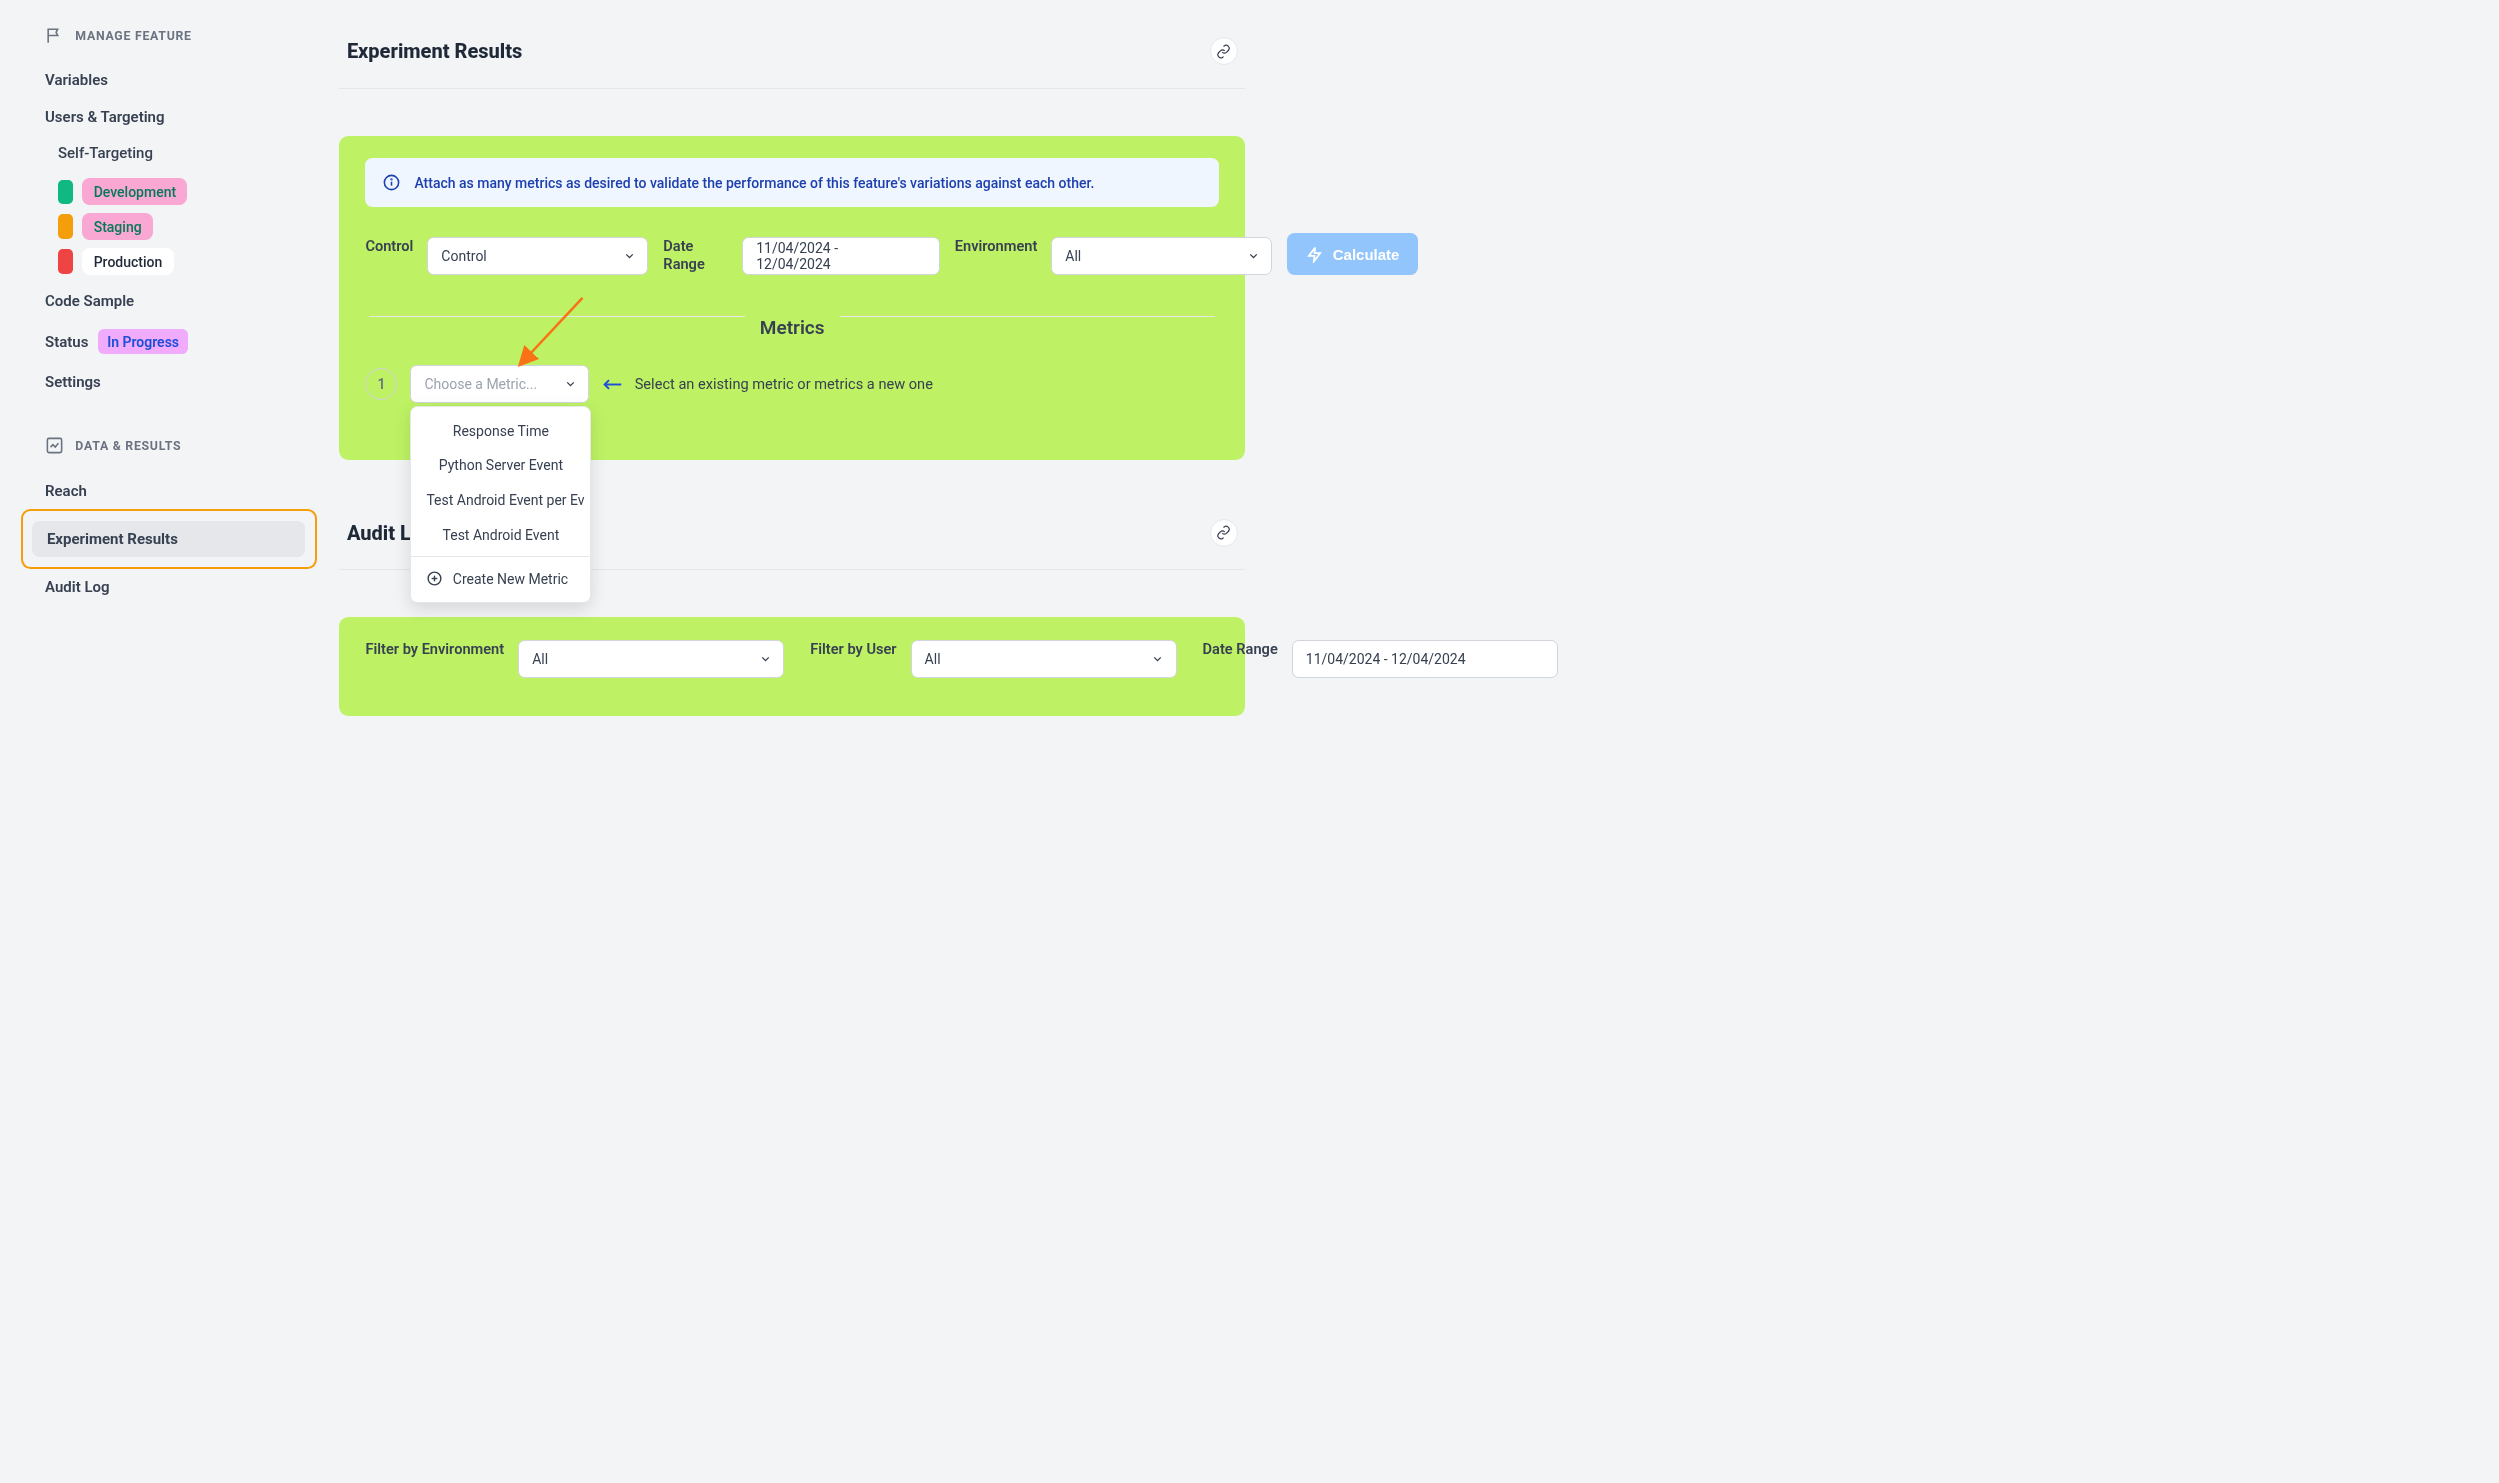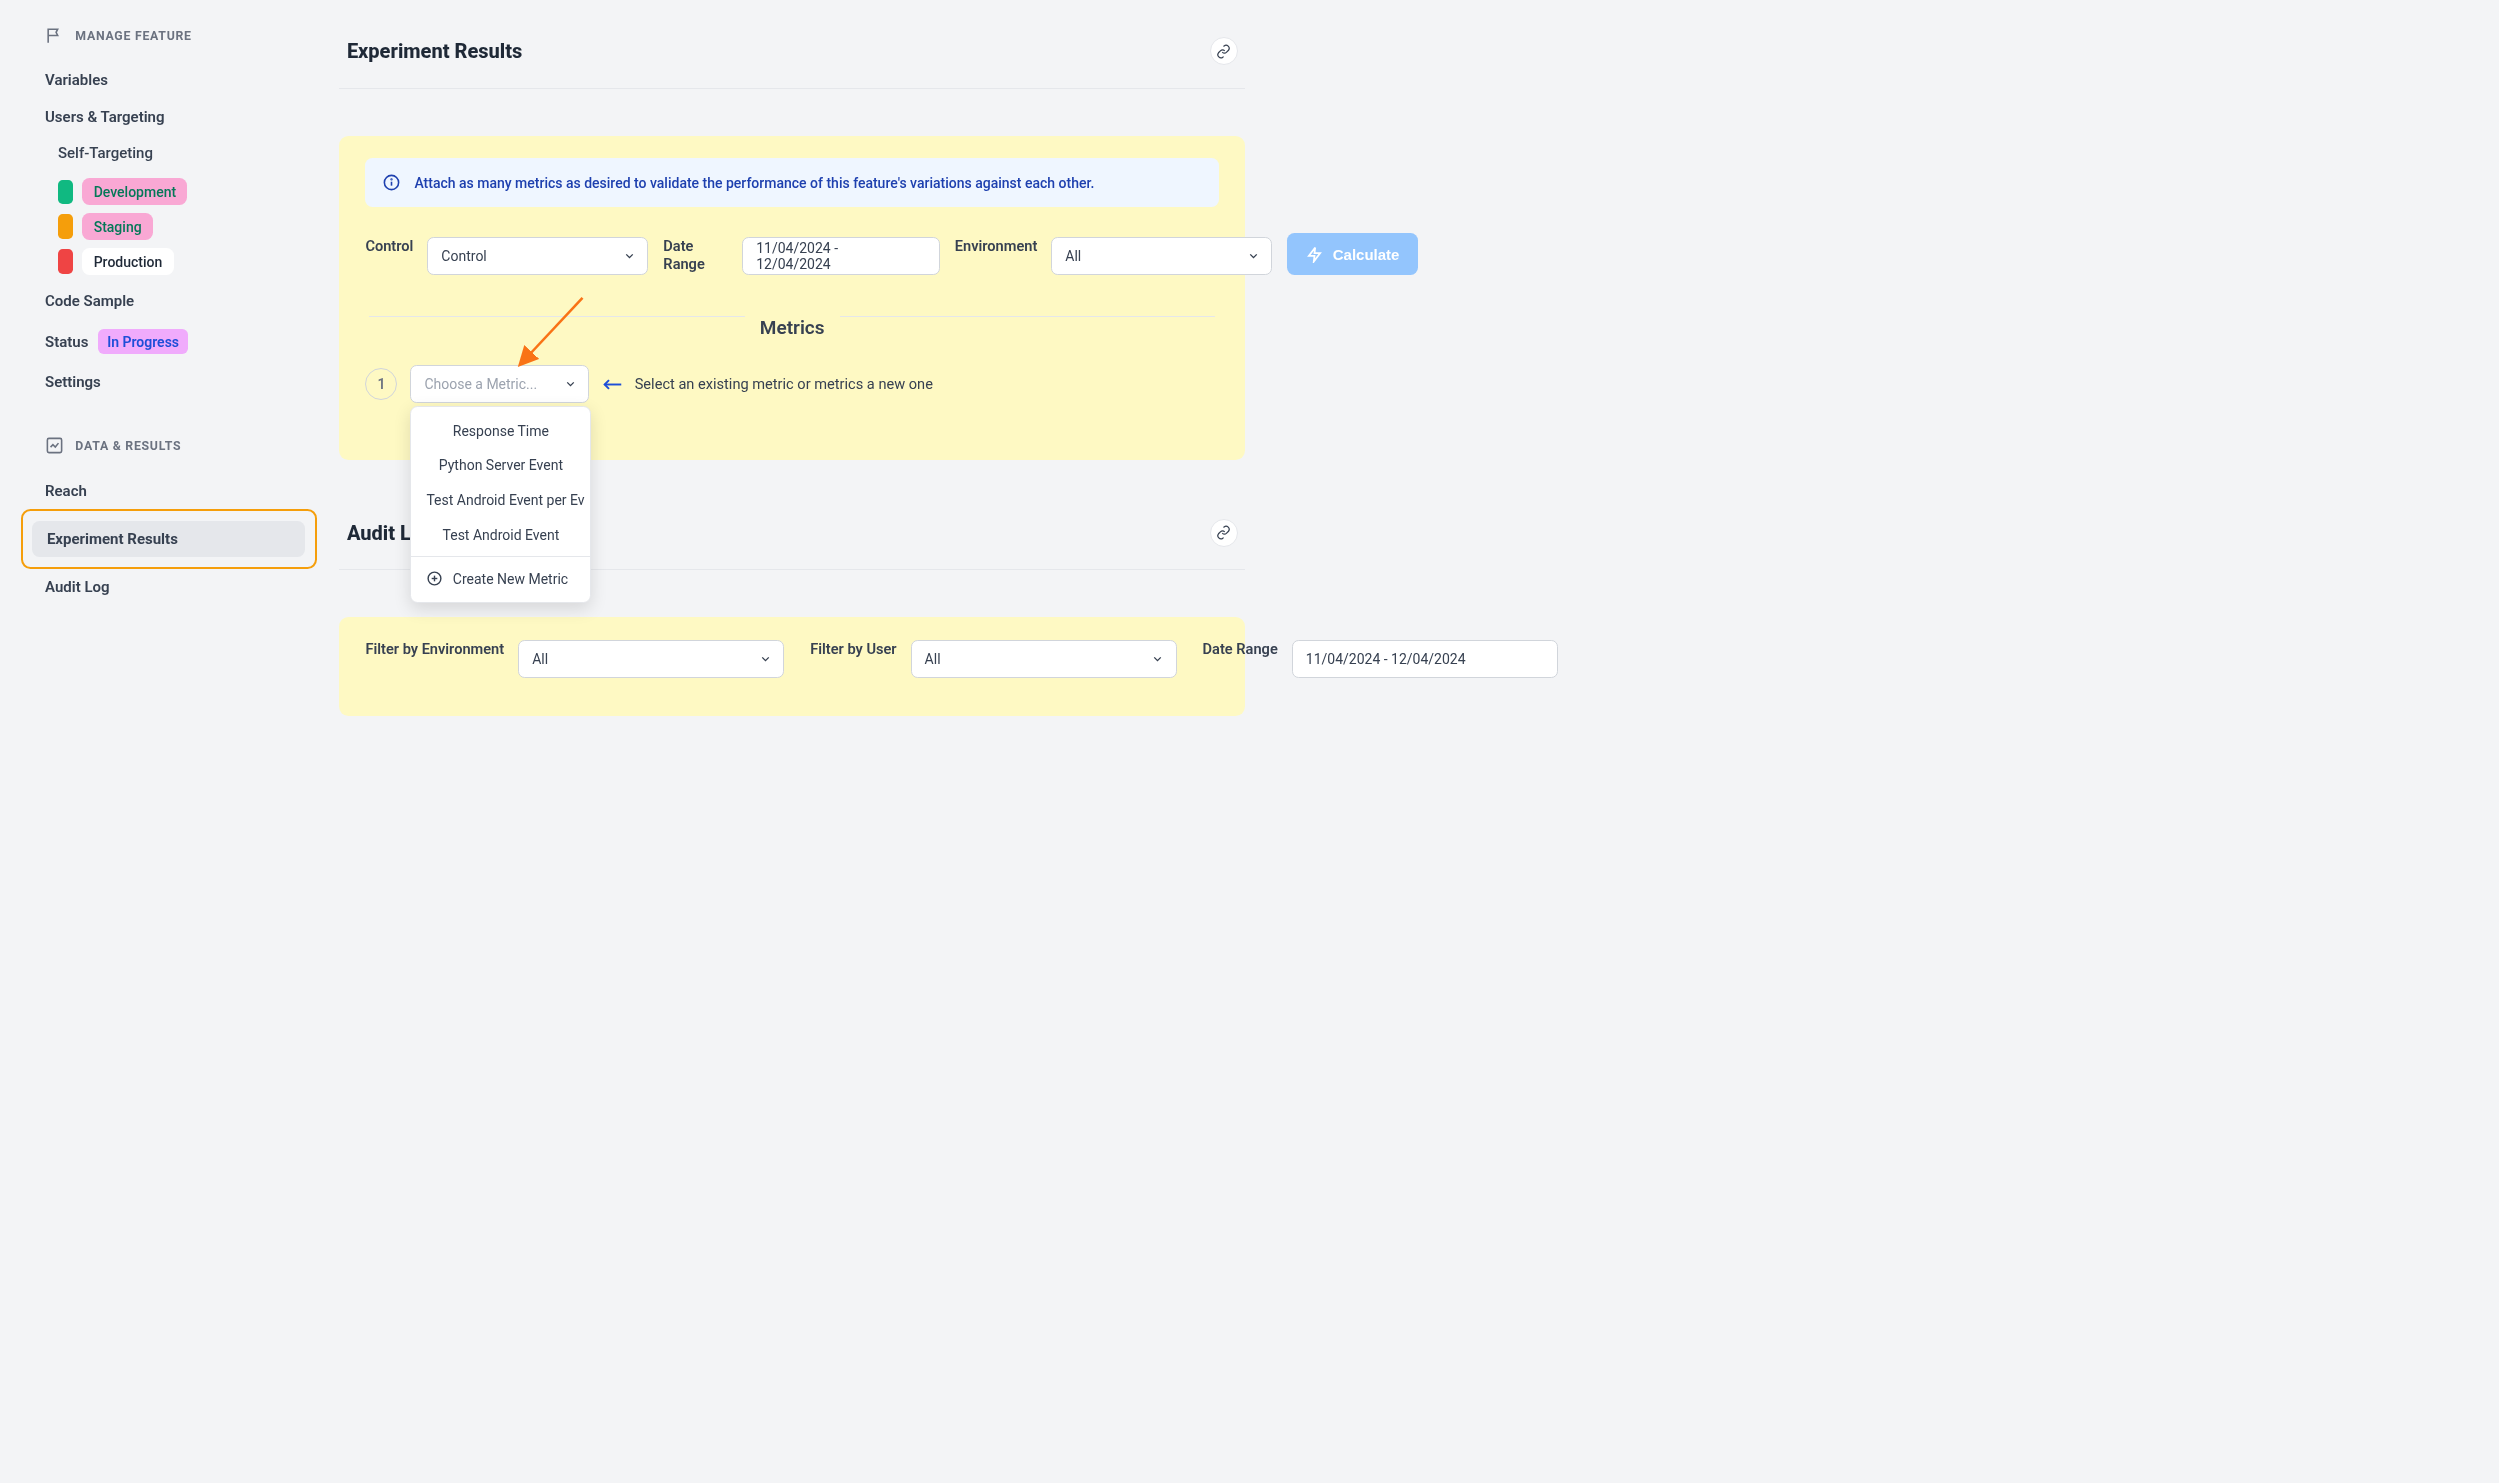--- a/index.html
+++ b/index.html
@@ -113,21 +113,21 @@
   }
   .link-btn {
     width:28px; height:28px;
     border-radius:50%;
     border:0.9px solid #e5e7eb;
     background:#fff;
     display:flex;align-items:center;justify-content:center;
     cursor:pointer;
   }
   .panel {
-    background:#fef9c3;
+    background:#bef264;
     border-radius:9.4px;
     padding: 22.6px 26px 57px;
     position: relative;
   }
   .info-banner {
     background:#eff6ff;
     color:#1e40af;
     border-radius:7.5px;
     padding:15px 17px;
     display:flex;

